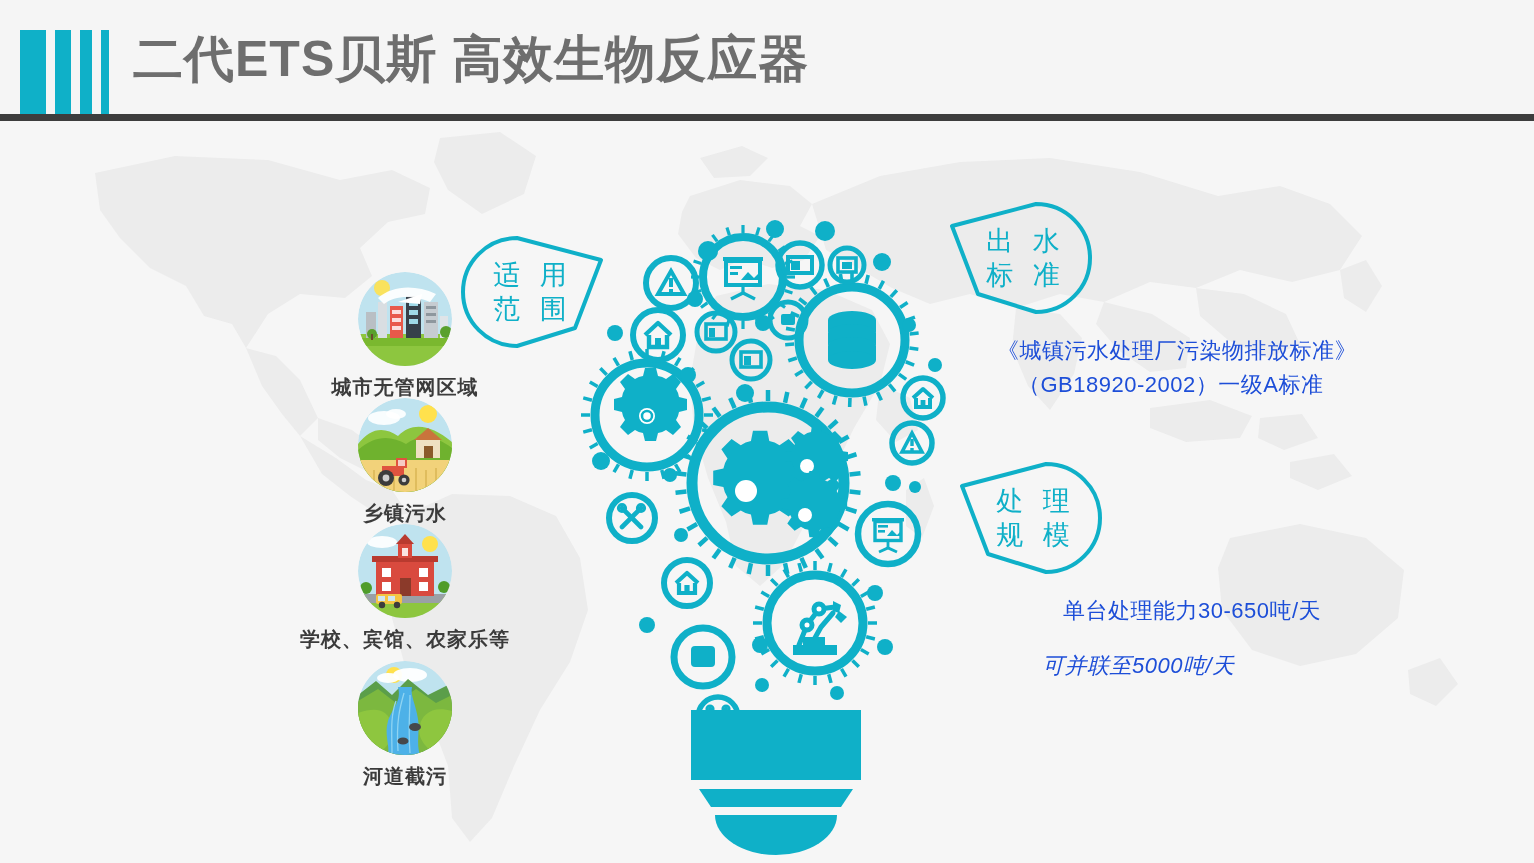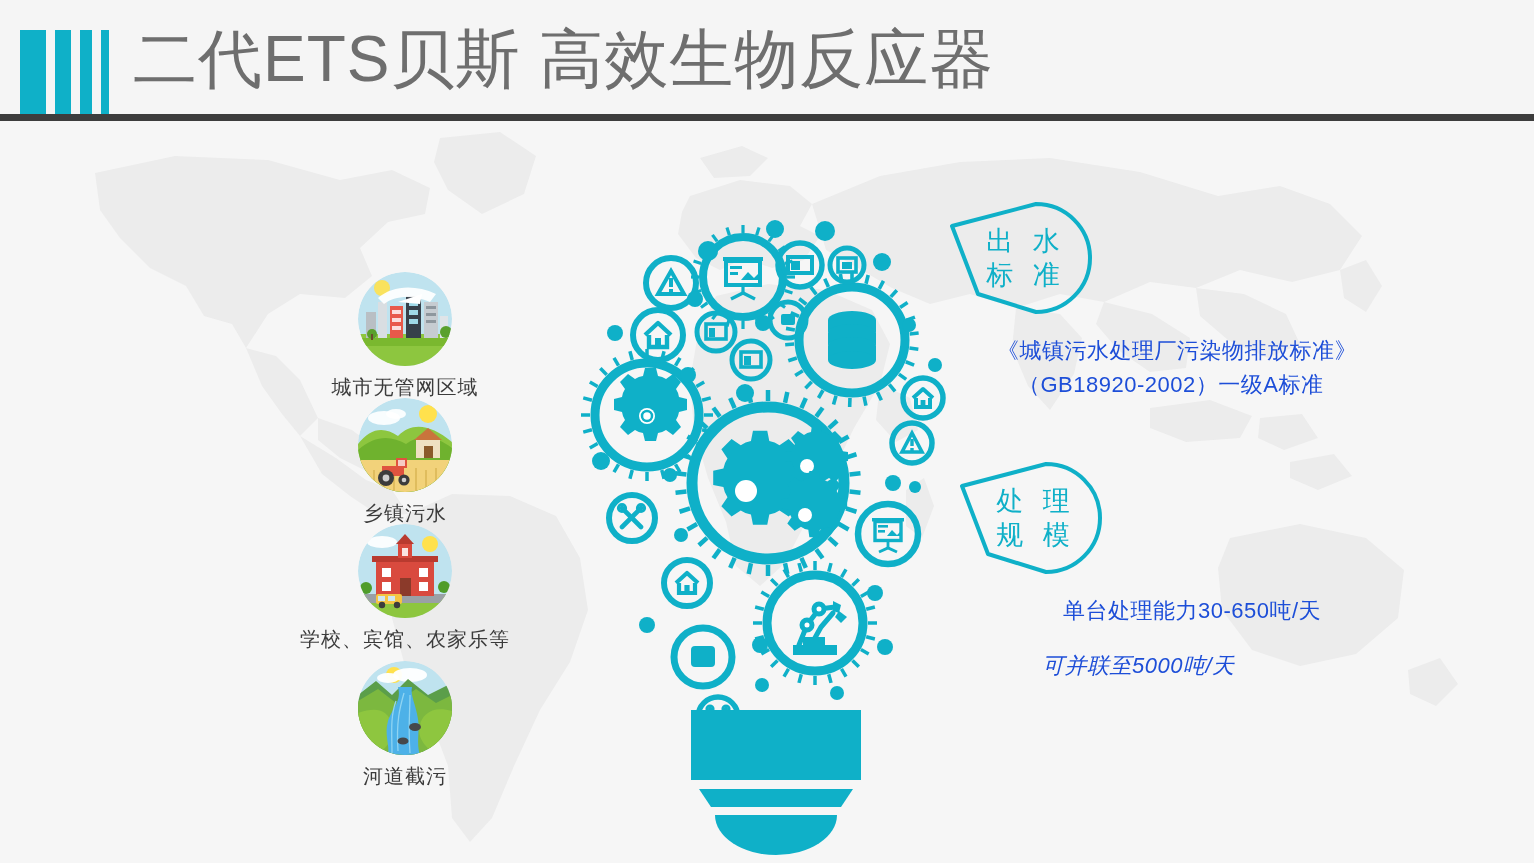--- a/index.html
+++ b/index.html
@@ -35,31 +35,31 @@
     height: 85px; display: flex; align-items: flex-start;
   }
   #logo-bars i { display: block; background: #0fb0c8; height: 85px; margin-right: 9px; }
   #logo-bars i.b1 { width: 26px; }
   #logo-bars i.b2 { width: 16px; }
   #logo-bars i.b3 { width: 12px; }
   #logo-bars i.b4 { width: 8px; }
 
   #page-title {
     position: absolute; left: 133px; top: 28px;
-    font-size: 64px; line-height: 62px;
-    color: #6e6e6e; font-weight: 400;
+    font-size: 50px; line-height: 62px;
+    color: #6e6e6e; font-weight: 700;
     letter-spacing: 1px; white-space: nowrap;
   }
   #header-rule {
     position: absolute; left: 0; top: 114px;
     width: 1534px; height: 7px; background: #3d3d3d;
   }
 
   
-  .eco-item { position: absolute; width: 230px; text-align: center; }
+  .eco-item { position: absolute; width: 230px; text-align: center; font-weight: bold; }
   .eco-circle {
     width: 94px; height: 94px; border-radius: 50%;
     margin: 0 auto; overflow: hidden; position: relative;
     box-shadow: 0 0 0 0 rgba(0,0,0,0);
   }
   .eco-label {
     margin-top: 8px; font-size: 20px; color: #3b3b3b;
     letter-spacing: 1px; white-space: nowrap;
   }
   #eco-1 { left: 290px; top: 272px; }
@@ -281,20 +281,29 @@
           <path d="M52 34 C52 50 50 66 52 92"></path>
           <path d="M38 40 C32 56 34 74 34 92"></path>
         </g>
         <ellipse cx="57" cy="66" rx="6" ry="4" fill="#46484a"></ellipse>
         <ellipse cx="45" cy="80" rx="5.5" ry="3.6" fill="#46484a"></ellipse>
       </svg>
     </div>
     <div class="eco-label">河道截污</div>
   </div>
 
+  <div class="bubble" id="bubble-scope">
+    <svg width="150" height="120" viewBox="0 0 150 120">
+      <path d="M62 6 A54 54 0 1 0 62 114 L120 96 L146 28 Z" fill="none" stroke="#0fb0c8" stroke-width="4" stroke-linejoin="round"></path>
+    </svg>
+    <div class="btext">
+      <span>适 用</span>
+      <span>范 围</span>
+    </div>
+  </div>
 
   <div class="bubble" id="bubble-effluent">
     <svg width="150" height="120" viewBox="0 0 150 120">
       <path d="M88 6 A54 54 0 1 1 88 114 L30 96 L4 28 Z" fill="none" stroke="#0fb0c8" stroke-width="4" stroke-linejoin="round"></path>
     </svg>
     <div class="btext">
       <span>出 水</span>
       <span>标 准</span>
     </div>
   </div>

